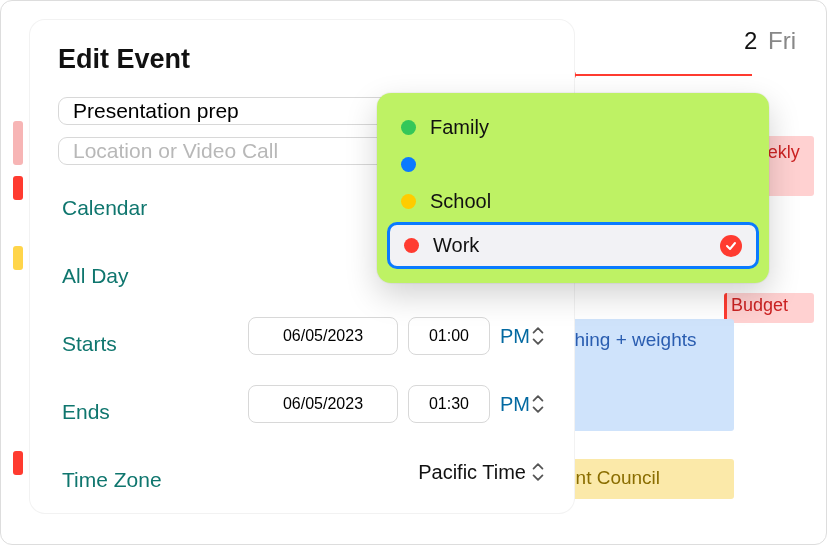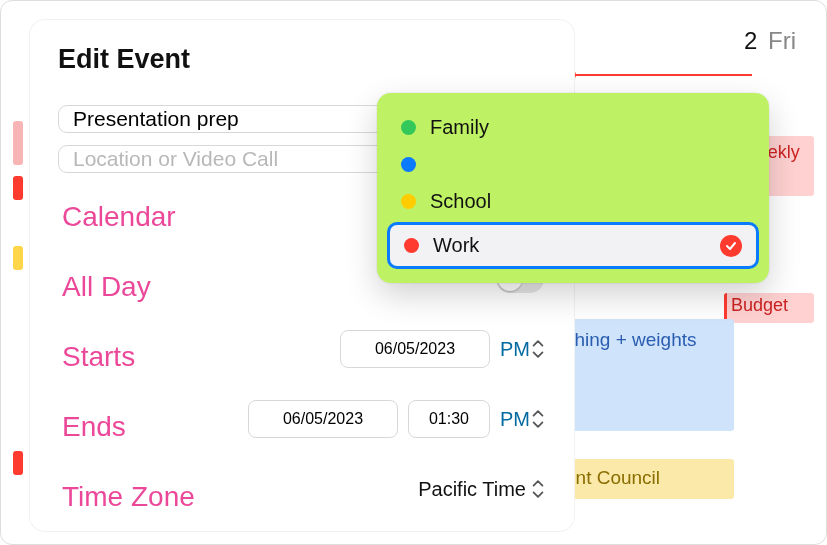--- a/index.html
+++ b/index.html
@@ -32,37 +32,37 @@
       width: 546px;
       background: #fff;
       border-radius: 16px;
       border: 0.5px solid rgba(0,0,0,0.05);
       padding: 24px 26px 8px 28px;
     }
     .edit-title {
       font-size: 27px;
       font-weight: 700;
       color: #111;
-      margin-bottom: 30px;
+      margin-bottom: 22px;
     }
     .field-box {
       width: 100%;
       border: 1px solid #d8d8d8;
       border-radius: 9px;
       padding: 1px 14px;
       font-size: 21px;
       margin-bottom: 12px;
       background: #fff;
       text-decoration: underline;
     }
     .field-box input { border:none; outline:none; width:100%; font-size:21px; background:transparent; }
     .field-box input::placeholder { color:#b8b8b8; }
 
     .row { display:flex; align-items:center; margin: 0 4px 22px 4px; min-height: 46px; font-size:21px; }
-    .row-label { color:#ec4899; flex: 0 0 150px; font-size:28px;margin-top:16px; }
+    .row-label { color:#0f766e; flex: 0 0 150px; font-size:21px;margin-top:16px; }
     .row-controls { margin-left:auto; display:flex; align-items:center; gap:10px; }
 
     .date-input, .time-input {
       border: 1px solid #d8d8d8;
       border-radius: 8px;
       padding: 9px 12px;
       font-size: 16px;
       background: #fff;
       text-align: center;
     }
@@ -158,20 +158,21 @@
     <div class="row-label">All Day</div>
     <div class="row-controls">
       <div class="toggle"></div>
     </div>
   </div>
 
   <div class="row">
     <div class="row-label">Starts</div>
     <div class="row-controls">
       <div class="date-input">06/05/2023</div>
+      <div class="time-input">01:00</div>
       <div class="ampm">
         <span>PM</span>
         <span class="stepper-icon">
           <svg viewBox="0 0 10 18">
               <path d="M1 6 L5 2 L9 6" fill="none" stroke="#555" stroke-width="1.6" stroke-linecap="round" stroke-linejoin="round"></path>
               <path d="M1 12 L5 16 L9 12" fill="none" stroke="#555" stroke-width="1.6" stroke-linecap="round" stroke-linejoin="round"></path>
             </svg>
         </span>
       </div>
     </div>

